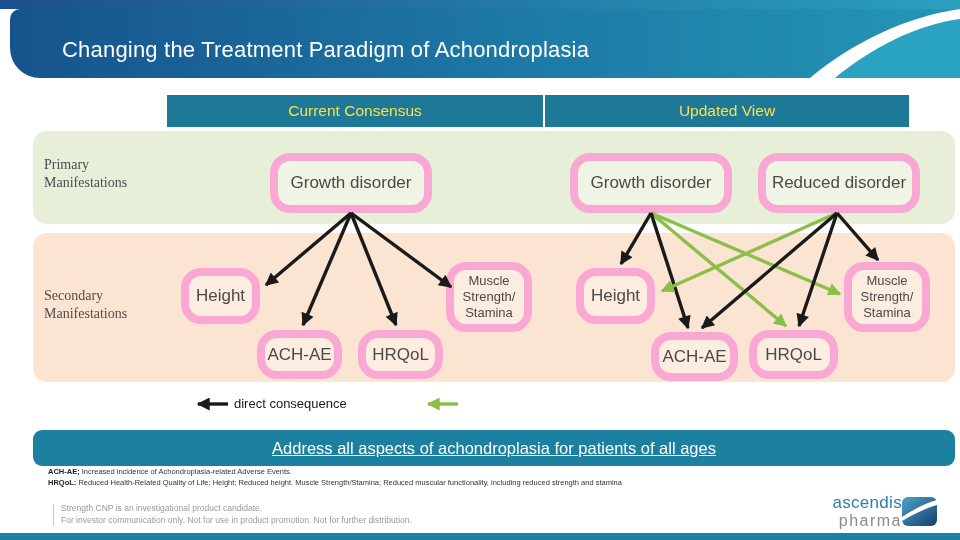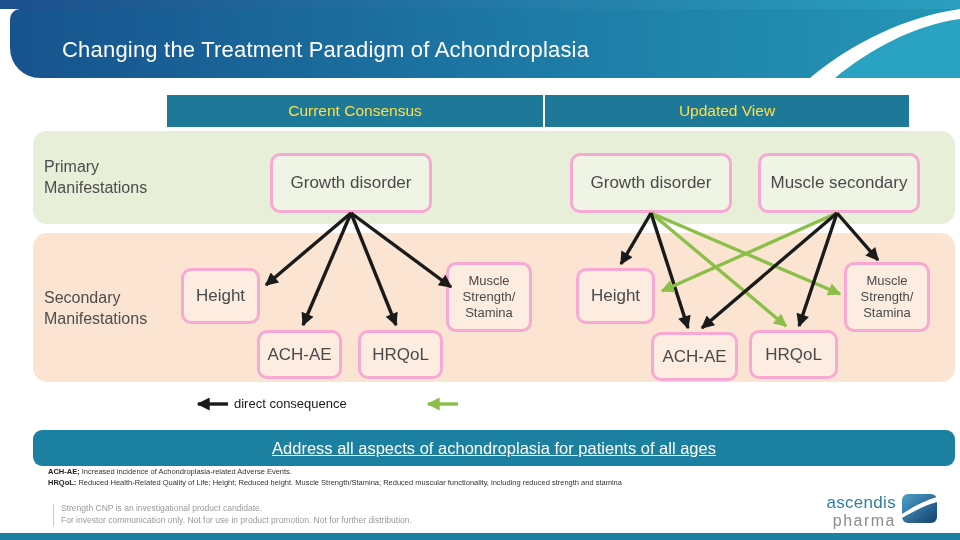--- a/index.html
+++ b/index.html
@@ -18,26 +18,26 @@
   
   .colbar { position:absolute; left:167px; top:95px; width:788px; height:32px; display:flex; }
   .colcell { background:#1e7897; color:#fde047; font-size:15.5px; display:flex; align-items:center; justify-content:center; }
   .colcell.left { width:376px; }
   .colcell.right { width:364px; margin-left:2px; }
 
   
   .band { position:absolute; left:33px; width:922px; border-radius:14px; }
   .band.primary { top:131px; height:93px; background:#e7efd8; }
   .band.secondary { top:233px; height:149px; background:#fbe5d2; }
-  .rowlabel { position:absolute; font-size:16px; color:#4d4d4d; width:125px; line-height:1.32; }
+  .rowlabel { position:absolute; font-size:14px; color:#4d4d4d; width:125px; line-height:1.32;font-family:Liberation Serif, serif; }
   #lbl-primary { left:44px; top:156px; }
   #lbl-secondary { left:44px; top:287px; }
 
   
-  .obox { position:absolute; border:3px solid #f9a8d4; border-radius:10px;
+  .obox { position:absolute; border:8px solid #f9a8d4; border-radius:20px;
           background:rgba(255,255,255,0.32); color:#4a4a4a;
           display:flex; align-items:center; justify-content:center; text-align:center;
           font-size:17px; box-sizing:border-box; }
   #b-growth-l { left:270px; top:153px; width:162px; height:60px; }
   #b-growth-r { left:570px; top:153px; width:162px; height:60px; }
   #b-muscle-r { left:758px; top:153px; width:162px; height:60px; }
   #b-height-l { left:181px; top:268px; width:79px; height:56px; }
   #b-achae-l  { left:257px; top:330px; width:85px; height:49px; }
   #b-hrqol-l  { left:358px; top:330px; width:85px; height:49px; }
   #b-ms-l     { left:446px; top:262px; width:86px; height:70px; font-size:13px; line-height:1.25; padding:0 3px; }
@@ -65,21 +65,21 @@
   
   .footnotes { position:absolute; left:48px; top:467px; font-size:7.5px; color:#333; line-height:1.4; }
   .footnotes b { color:#222; }
 
   
   .page-num { position:absolute; left:41px; top:510px; font-size:17px; color:#2c7ca1;margin-top:22px; }
   .footer-divider { position:absolute; left:53px; top:504px; width:1px; height:22px; background:#c9c9c9; }
   .disclaimer { position:absolute; left:61px; top:503px; font-size:8.5px; color:#9a9a9a; line-height:1.4; }
 
   
-  .logo { position:absolute; right:23px; top:494px; display:flex; gap:6px; }
+  .logo { position:absolute; right:23px; top:494px; display:flex; align-items:center; }
   .logo-textcol { text-align:right; }
   .logo-name { font-size:17px; color:#2e7fa5; line-height:1; letter-spacing:0.3px; }
   .logo-sub  { font-size:16px; color:#8c8c8c; line-height:1; margin-top:2px; letter-spacing:1.5px; }
 
   .bottom-bar { position:absolute; left:0; top:533px; width:960px; height:7px; background:#1e80a0; }
 </style>
 </head>
 <body>
 
 <div class="slide">
@@ -98,21 +98,21 @@
     <div class="colcell right">Updated View</div>
   </div>
 
   <div class="band primary"></div>
   <div class="band secondary"></div>
   <div class="rowlabel" id="lbl-primary">Primary Manifestations</div>
   <div class="rowlabel" id="lbl-secondary">Secondary Manifestations</div>
 
   <div class="obox" id="b-growth-l">Growth disorder</div>
   <div class="obox" id="b-growth-r">Growth disorder</div>
-  <div class="obox" id="b-muscle-r">Muscle secondary</div>
+  <div class="obox" id="b-muscle-r">Reduced disorder</div>
 
   <div class="obox" id="b-height-l">Height</div>
   <div class="obox" id="b-achae-l">ACH-AE</div>
   <div class="obox" id="b-hrqol-l">HRQoL</div>
   <div class="obox" id="b-ms-l">Muscle Strength/ Stamina</div>
   <div class="obox" id="b-height-r">Height</div>
   <div class="obox" id="b-achae-r">ACH-AE</div>
   <div class="obox" id="b-hrqol-r">HRQoL</div>
   <div class="obox" id="b-ms-r">Muscle Strength/ Stamina</div>
 

